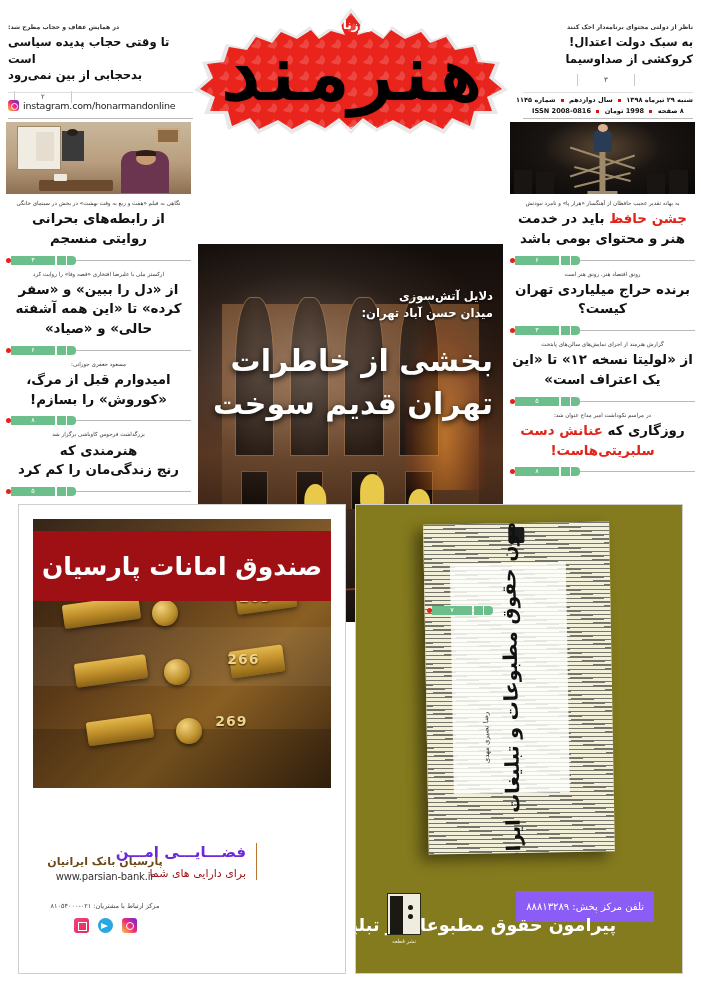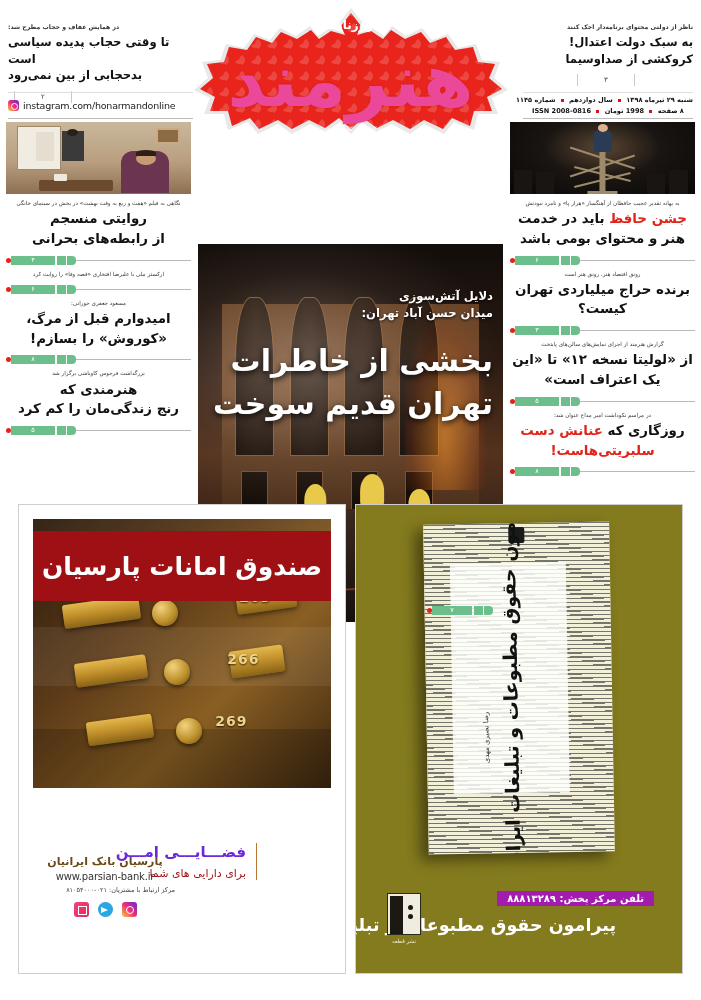--- a/index.html
+++ b/index.html
@@ -38,24 +38,25 @@
   .logo-wrap {
     position: absolute; left: 50%; transform: translateX(-50%);
     top: 6px; width: 330px; height: 132px;
   }
   .logo-shape {
     position: absolute; inset: 0;
     display: flex; align-items: center; justify-content: center;
   }
   .logo-text {
     position: relative; z-index: 4;
-    color: #ec4899; font-size: 74px; font-weight: bold;
+    color: #000000; font-size: 74px; font-weight: bold;
     letter-spacing: -3px; line-height: 1;
     text-shadow: 0 0 2px rgba(0,0,0,.15);
     margin-top: 16px;
+    font-family: Liberation Mono, monospace;
   }
   .logo-small {
     position: absolute; z-index: 5; top: 12px; left: 50%;
     transform: translateX(-50%);
     color: #fff; font-size: 12px; font-weight: bold;
   }
   .logo-tag {
     position: absolute; z-index: 5; bottom: 6px; left: 50%;
     transform: translateX(-50%);
     color: #fff; font-size: 6px; opacity: .95; white-space: nowrap;
@@ -267,21 +268,21 @@
     background:
       linear-gradient(100deg, transparent 46%, #7a4a14 46%, #7a4a14 54%, transparent 54%),
       linear-gradient(80deg, transparent 46%, #7a4a14 46%, #7a4a14 54%, transparent 54%),
       linear-gradient(115deg, transparent 46%, #7a4a14 46%, #7a4a14 54%, transparent 54%),
       linear-gradient(65deg, transparent 46%, #7a4a14 46%, #7a4a14 54%, transparent 54%);
   }
   .pa-logo .nm { font-size: 11px; color: #7a4a14; margin-top: 5px; font-weight: bold; }
   .pa-left { position: absolute; left: 16px; top: 28px; text-align: center; width: 140px; }
   .pa-left .brand { font-size: 11px; color: #6b4a18; font-weight: bold; }
   .pa-left .url { font-size: 10px; color: #333; direction: ltr; margin-top: 3px; letter-spacing: -.2px; }
-  .pa-left .tel { font-size: 6.5px; color: #444; margin-top: 4px; text-align: right; }
+  .pa-left .tel { font-size: 6.5px; color: #444; margin-top: 20px; }
   .pa-social { display: flex; gap: 9px; justify-content: center; margin-top: 8px; direction: ltr; }
   .soc { width: 15px; height: 15px; border-radius: 3px; position: relative; }
   .soc.apt { background: linear-gradient(135deg,#f2447b,#e8275f); }
   .soc.tg  { background: #2aa6e0; border-radius: 50%; }
   .soc.ig  { background: linear-gradient(45deg,#f9ce34,#ee2a7b,#6228d7); }
   .soc.tg::after {
     content:""; position:absolute; left:3px; top:5px;
     border-left:7px solid #fff; border-top:3px solid transparent; border-bottom:3px solid transparent;
   }
   .soc.ig::after {
@@ -325,22 +326,22 @@
     position:absolute; left: 34px; top: 210px; transform: rotate(-90deg);
     font-size: 7px; color: #333; white-space: nowrap;
   }
   .bk-badge {
     position: absolute; left: 50%; transform: translateX(-50%);
     top: 4px; width: 16px; height: 16px; background: #1a1a1a; border-radius: 2px;
   }
   .bk-foot { position: absolute; left: 0; right: 0; bottom: 10px; height: 74px; }
   .bk-phone {
     position: absolute; right: 28px; top: 2px;
-    background: #a21caf; color: #fff; font-size: 10px; font-weight: bold;
-    padding: 2px 10px; letter-spacing: .5px;
+    background: #8b5cf6; color: #fff; font-size: 10px; font-weight: normal;
+    padding: 10px 10px; letter-spacing: .5px;
   }
   .bk-title {
     position: absolute; right: 66px; top: 26px;
     color: #fff; font-size: 17.5px; font-weight: bold; letter-spacing: -.4px;
     white-space: nowrap;
   }
   .bk-pub { position: absolute; left: 24px; top: 4px; width: 48px; text-align: center; }
   .bk-pub .logo {
     width: 34px; height: 42px; margin: 0 auto; background: #f0ece0; position: relative;
     border: 1px solid #2a2a1a;
@@ -466,33 +467,34 @@
           <div class="fs-tbl"></div>
             <div class="fs-cup"></div>
           <div class="fs-man"></div>
             <div class="fs-head"></div>
             <div class="fs-hair"></div>
         </div>
       </div>
 
       <div>
         <div class="kicker2">نگاهی به فیلم «هفت و ربع به وقت بهشت» در بخش در سینمای خانگی</div>
+        <div class="headline red">از رابطه‌های بحرانی</div>
         <div class="headline">روایتی منسجم</div>
-        <div class="headline red">از رابطه‌های بحرانی</div>
         <div class="pagebar">
           <span class="dot"></span>
           <span class="seg num">۴</span>
           <span class="seg s1"></span>
             <span class="seg s2"></span>
             <span class="tail"></span>
         </div>
       </div>
 
       <div>
         <div class="kicker2">ارکستر ملی با علیرضا افتخاری «قصه وفا» را روایت کرد</div>
+        <div class="headline">از «دل را ببین» و «سفر کرده» تا «این همه آشفته حالی» و «صیاد»</div>
         <div class="pagebar">
           <span class="dot"></span>
           <span class="seg num">۶</span>
           <span class="seg s1"></span>
             <span class="seg s2"></span>
             <span class="tail"></span>
         </div>
       </div>
 
       <div>

